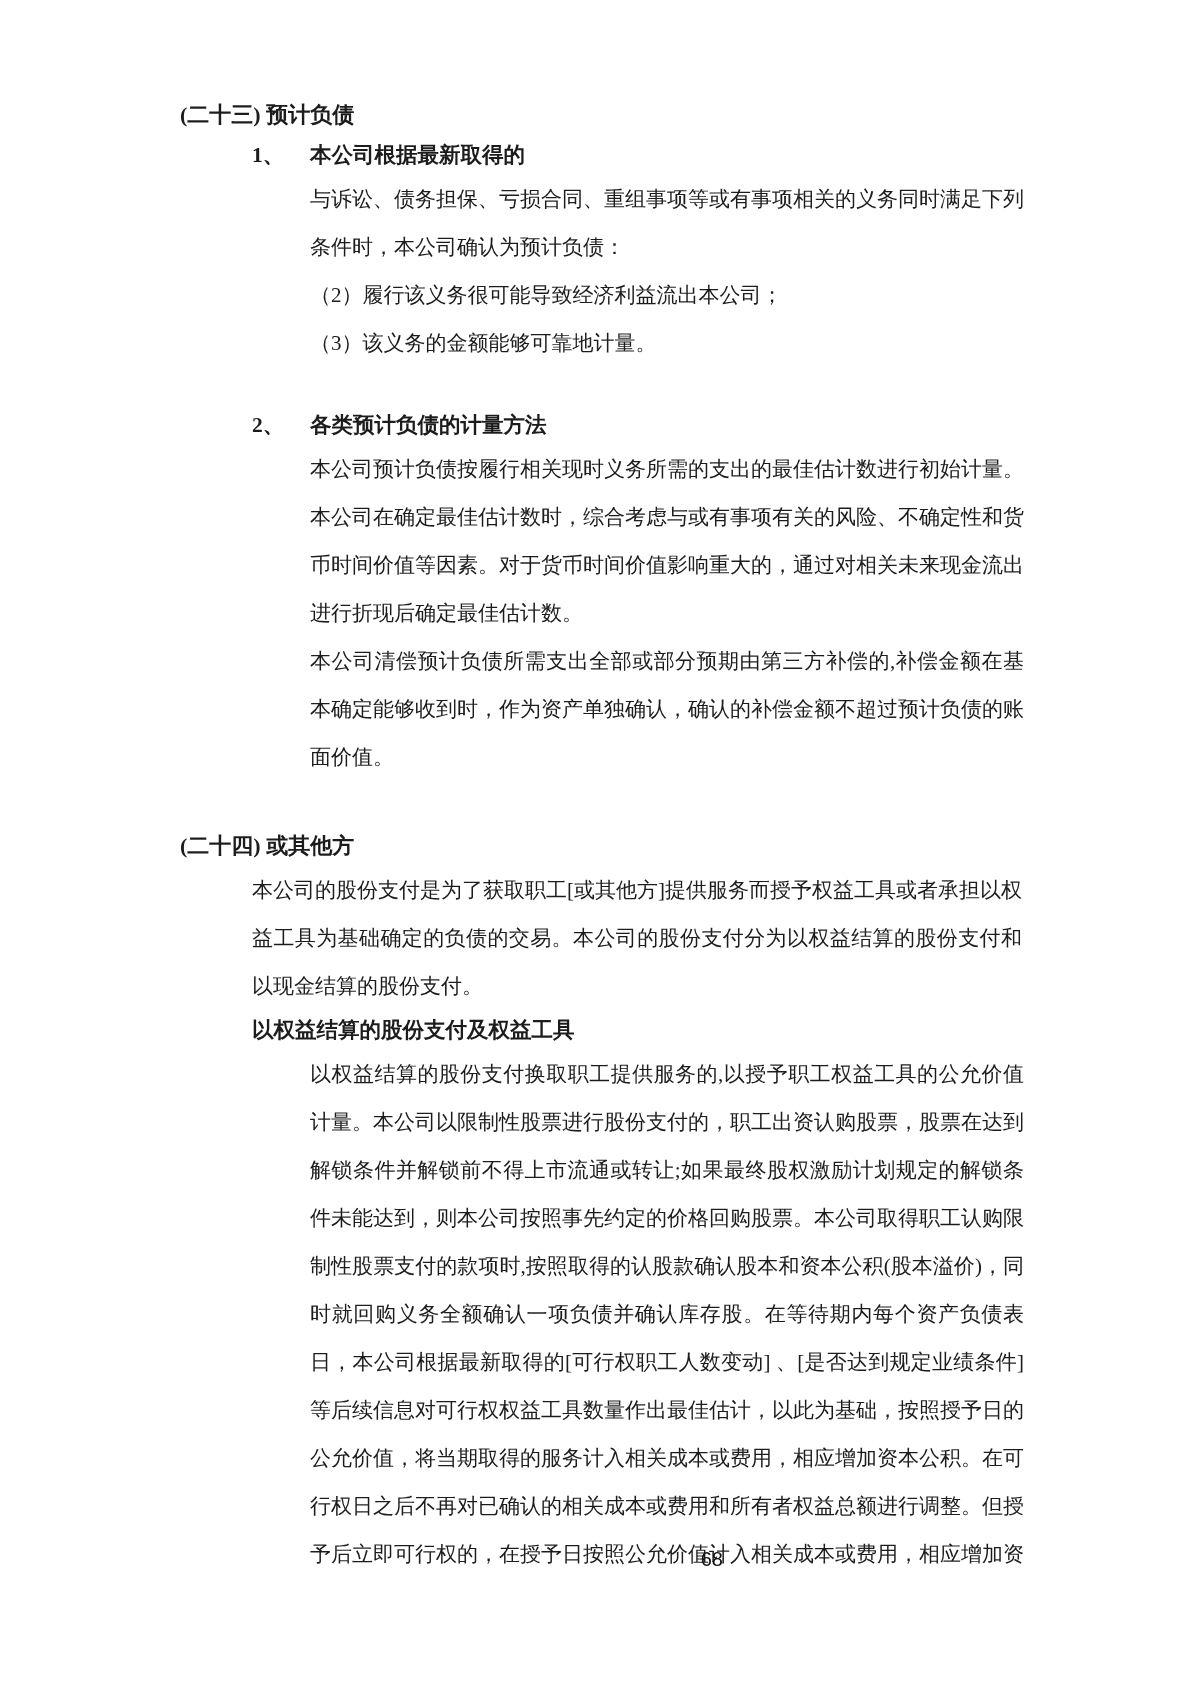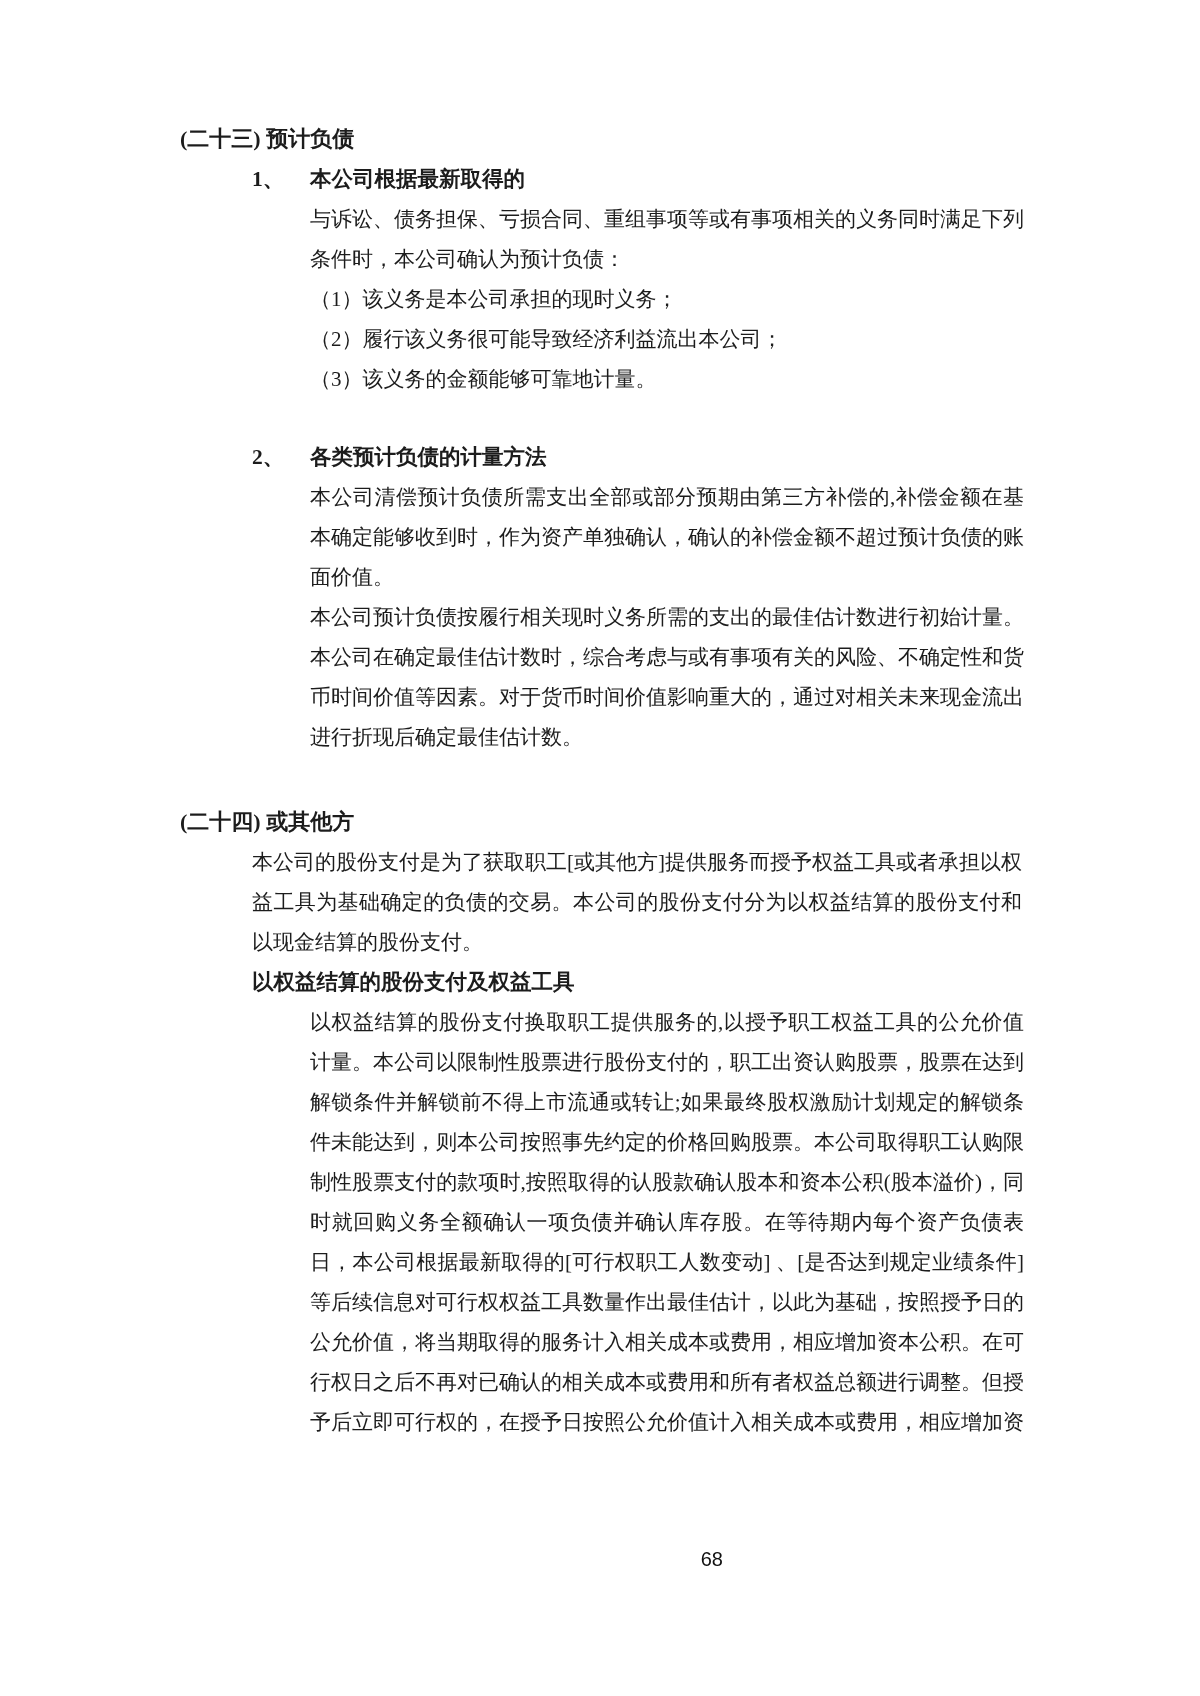--- a/index.html
+++ b/index.html
@@ -2,21 +2,21 @@
 <html><head>
 <meta charset="utf-8">
 <style>
   html, body { margin: 0; padding: 0; background: #ffffff; }
   .page {
     position: relative;
     width: 1104px;
     height: 1696px;
     background: #ffffff;
     box-sizing: border-box;
-    padding-top: 119px;
+    padding-top: 95px;
     font-family: "Liberation Serif", "DejaVu Serif", serif;
     color: #1c1c1c;
     overflow: hidden;
   }
   .h1 {
     margin: 0 0 0 180px;
     font-size: 22px;
     font-weight: bold;
     line-height: 40px;
     white-space: nowrap;
@@ -31,21 +31,21 @@
   }
   .subhead-row .num {
     display: inline-block;
     width: 58px;
   }
   .subhead-gap { margin-top: 38px; }
   p.body {
     margin: 0 0 0 310px;
     width: 714px;
     font-size: 21px;
-    line-height: 40px;
+    line-height: 48px;
     text-align: justify;
     text-justify: inter-ideograph;
   }
   p.intro {
     margin-left: 252px;
     width: 770px;
   }
   .boldsub {
     margin: 0 0 0 252px;
     font-size: 21.5px;
@@ -71,30 +71,29 @@
 <div class="page">
 
   <div class="h1">(二十三) 预计负债</div>
 
   <div class="subhead-row">
     <span class="num">1、</span><span>本公司根据最新取得的</span>
   </div>
 
   <p class="body">与诉讼、债务担保、亏损合同、重组事项等或有事项相关的义务同时满足下列条件时，本公司确认为预计负债：</p>
 
-  <p class="body">（1）该义务是本公司承担的现时义务；</p>
   <p class="body">（2）履行该义务很可能导致经济利益流出本公司；</p>
   <p class="body">（3）该义务的金额能够可靠地计量。</p>
 
   <div class="subhead-row subhead-gap">
     <span class="num">2、</span><span>各类预计负债的计量方法</span>
   </div>
 
+  <p class="body">本公司预计负债按履行相关现时义务所需的支出的最佳估计数进行初始计量。本公司在确定最佳估计数时，综合考虑与或有事项有关的风险、不确定性和货币时间价值等因素。对于货币时间价值影响重大的，通过对相关未来现金流出进行折现后确定最佳估计数。</p>
   <p class="body">本公司清偿预计负债所需支出全部或部分预期由第三方补偿的,补偿金额在基本确定能够收到时，作为资产单独确认，确认的补偿金额不超过预计负债的账面价值。</p>
-  <p class="body">本公司预计负债按履行相关现时义务所需的支出的最佳估计数进行初始计量。本公司在确定最佳估计数时，综合考虑与或有事项有关的风险、不确定性和货币时间价值等因素。对于货币时间价值影响重大的，通过对相关未来现金流出进行折现后确定最佳估计数。</p>
 
   <div class="h1 h1-gap">(二十四) 或其他方</div>
 
   <p class="body intro">本公司的股份支付是为了获取职工[或其他方]提供服务而授予权益工具或者承担以权益工具为基础确定的负债的交易。本公司的股份支付分为以权益结算的股份支付和以现金结算的股份支付。</p>
 
   <div class="boldsub">以权益结算的股份支付及权益工具</div>
 
   <p class="body">以权益结算的股份支付换取职工提供服务的,以授予职工权益工具的公允价值计量。本公司以限制性股票进行股份支付的，职工出资认购股票，股票在达到解锁条件并解锁前不得上市流通或转让;如果最终股权激励计划规定的解锁条件未能达到，则本公司按照事先约定的价格回购股票。本公司取得职工认购限制性股票支付的款项时,按照取得的认股款确认股本和资本公积(股本溢价)，同时就回购义务全额确认一项负债并确认库存股。在等待期内每个资产负债表日，本公司根据最新取得的[可行权职工人数变动] 、[是否达到规定业绩条件]等后续信息对可行权权益工具数量作出最佳估计，以此为基础，按照授予日的公允价值，将当期取得的服务计入相关成本或费用，相应增加资本公积。在可行权日之后不再对已确认的相关成本或费用和所有者权益总额进行调整。但授予后立即可行权的，在授予日按照公允价值计入相关成本或费用，相应增加资</p>
 
   <div class="page-number">68</div>

